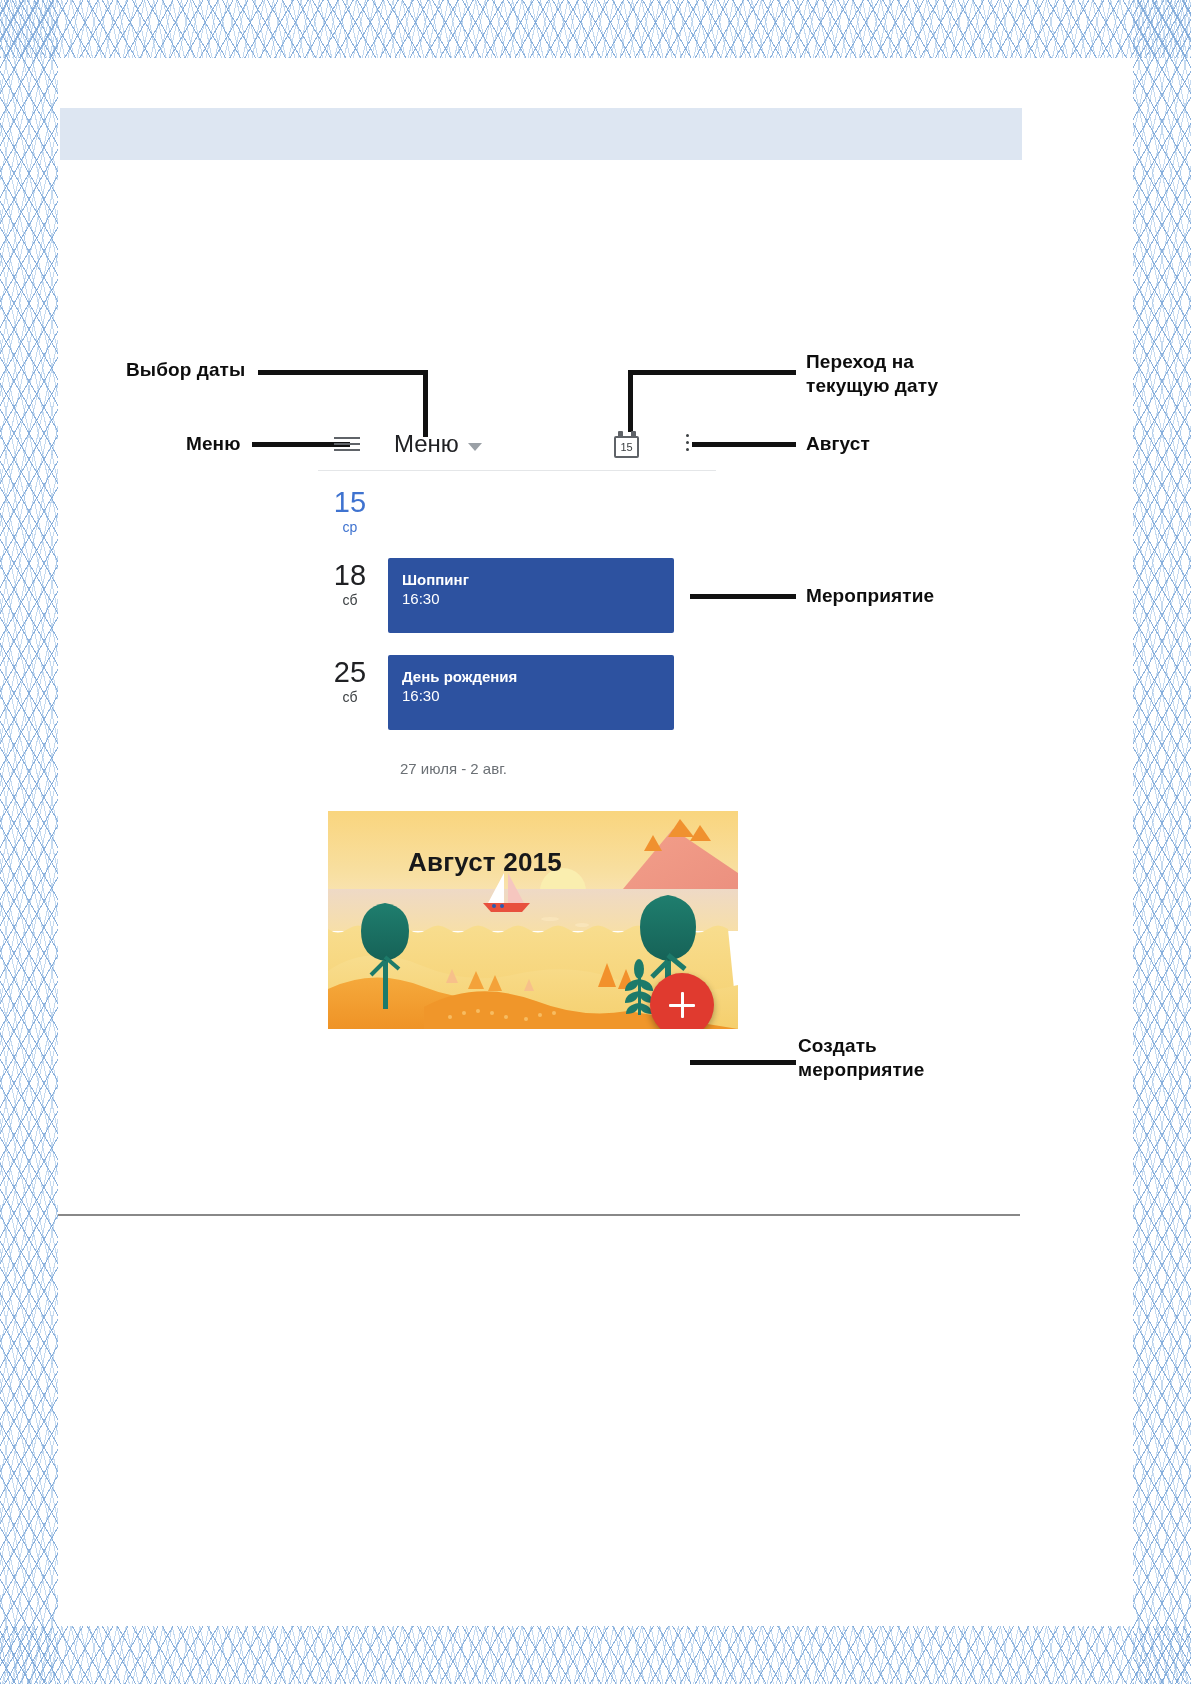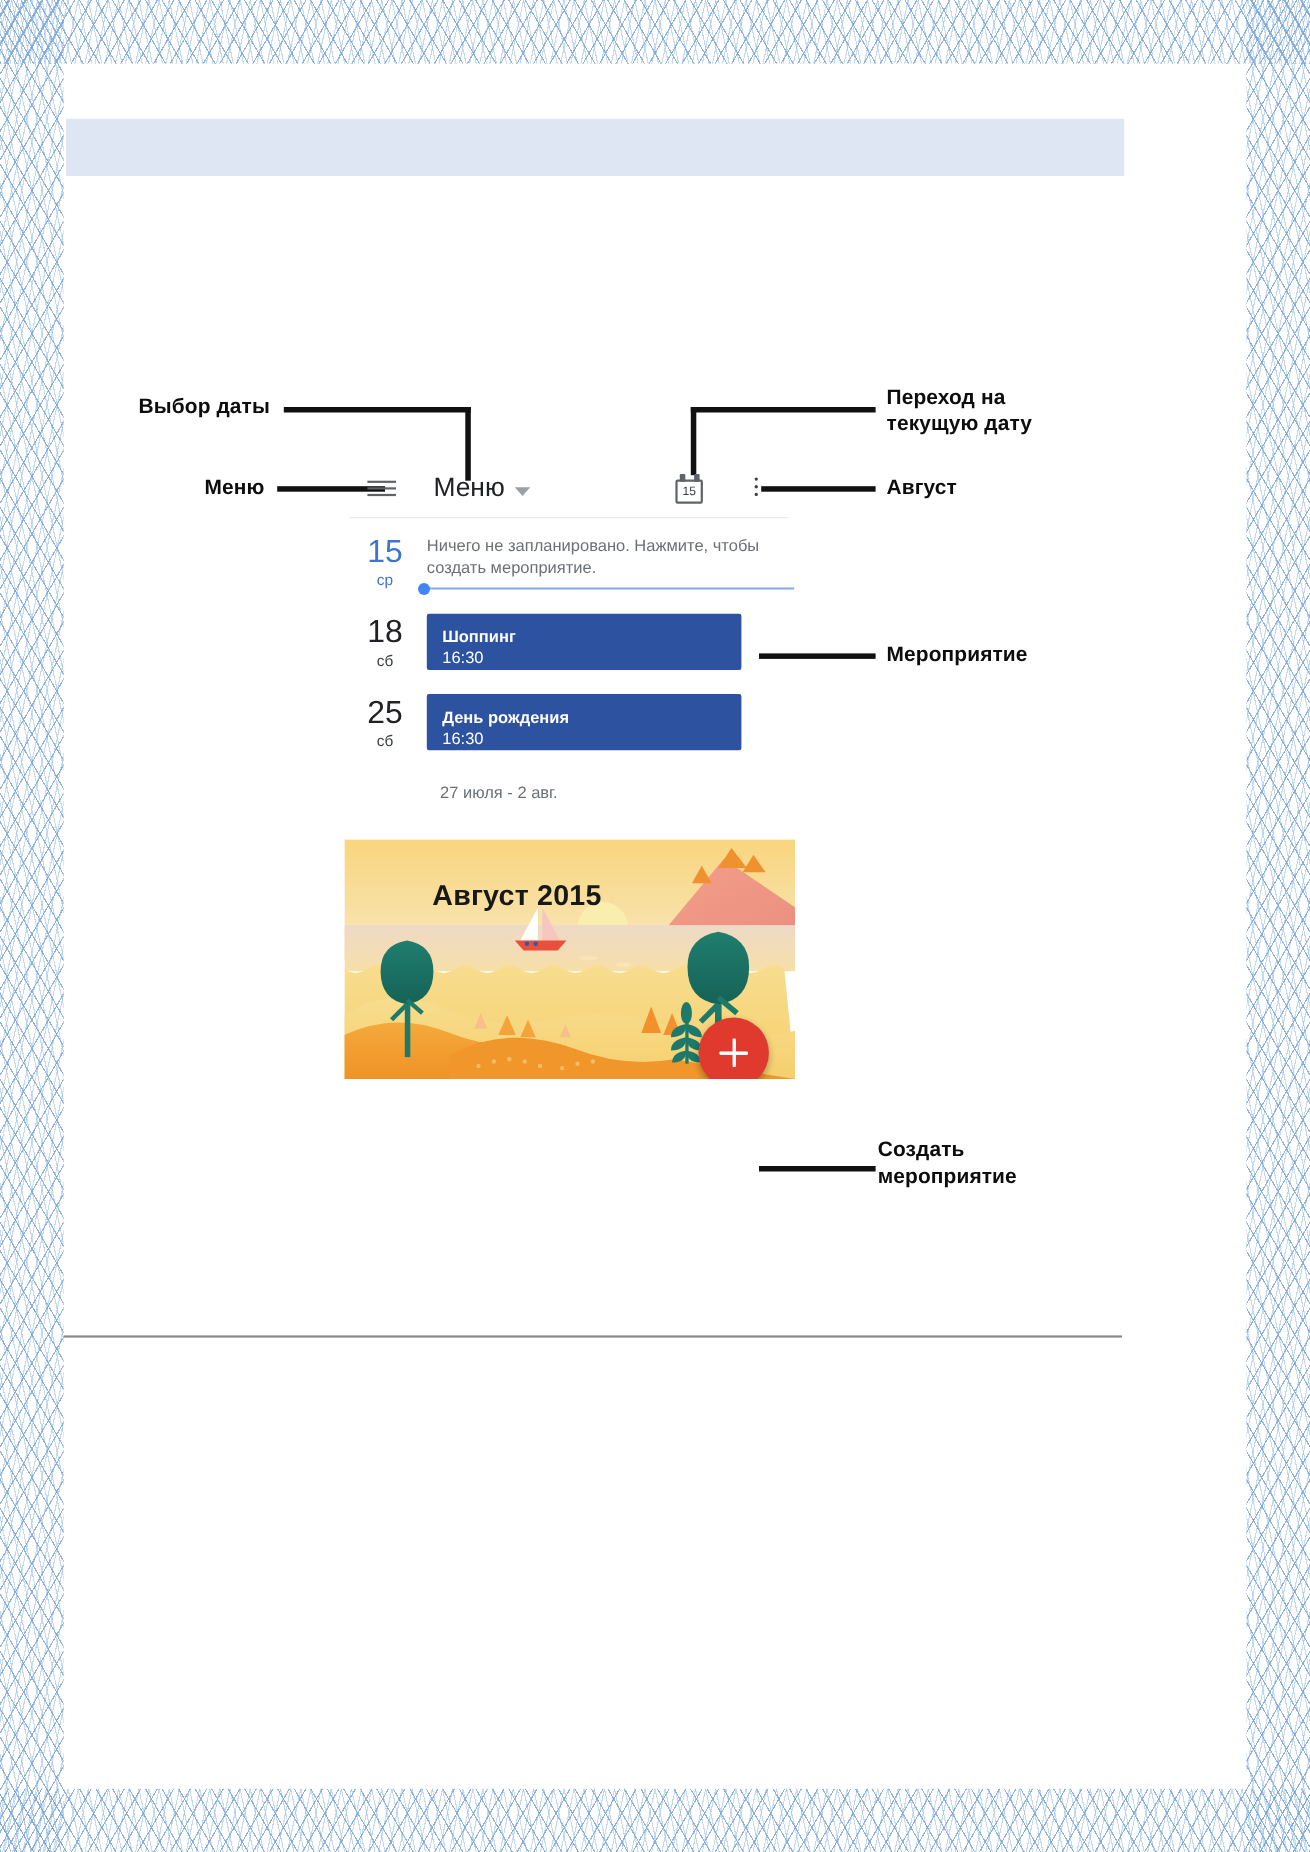--- a/index.html
+++ b/index.html
@@ -232,21 +232,21 @@
     left: -8px; top: -4px;
     width: 11px; height: 11px;
     border-radius: 50%;
     background: #4285f4;
   }
 
   .event-chip {
     background: #2d52a0;
     color: #ffffff;
     border-radius: 2px;
-    padding: 12px 14px 0 14px;
+    padding: 12px 14px 24px 14px;
     width: 286px;
     box-sizing: border-box;
   }
   .event-title {
     font-size: 15px;
     font-weight: bold;
     line-height: 19px;
   }
   .event-time {
     font-size: 15px;
@@ -257,21 +257,21 @@
   .week-divider {
     font-size: 15px;
     color: #6b7075;
     padding: 30px 0 0 88px;
   }
 
   
   .month-hero {
     position: relative;
     margin-top: 34px;
-    margin-left: 1px;
+    margin-left: 16px;
     width: 410px;
     height: 218px;
     overflow: hidden;
   }
   .hero-svg { display: block; width: 410px; height: 218px; }
   .hero-title {
     position: absolute;
     left: 80px;
     top: 36px;
     font-size: 26px;
@@ -364,24 +364,20 @@
         <i></i>
     </div>
   </div>
 
   <div class="app-divider"></div>
 
   <div class="agenda-row">
     <div class="daycol">
       <div class="daynum-big today">15</div>
       <div class="dayname today">ср</div>
-    </div>
-    <div class="rowbody">
-      <div class="empty-note">Ничего не запланировано. Нажмите, чтобы создать мероприятие.</div>
-      <div class="nowline"></div>
     </div>
   </div>
 
   <div class="agenda-row" style="padding-top:22px;">
     <div class="daycol">
       <div class="daynum-big">18</div>
       <div class="dayname">сб</div>
     </div>
     <div class="rowbody">
       <div class="event-chip">

